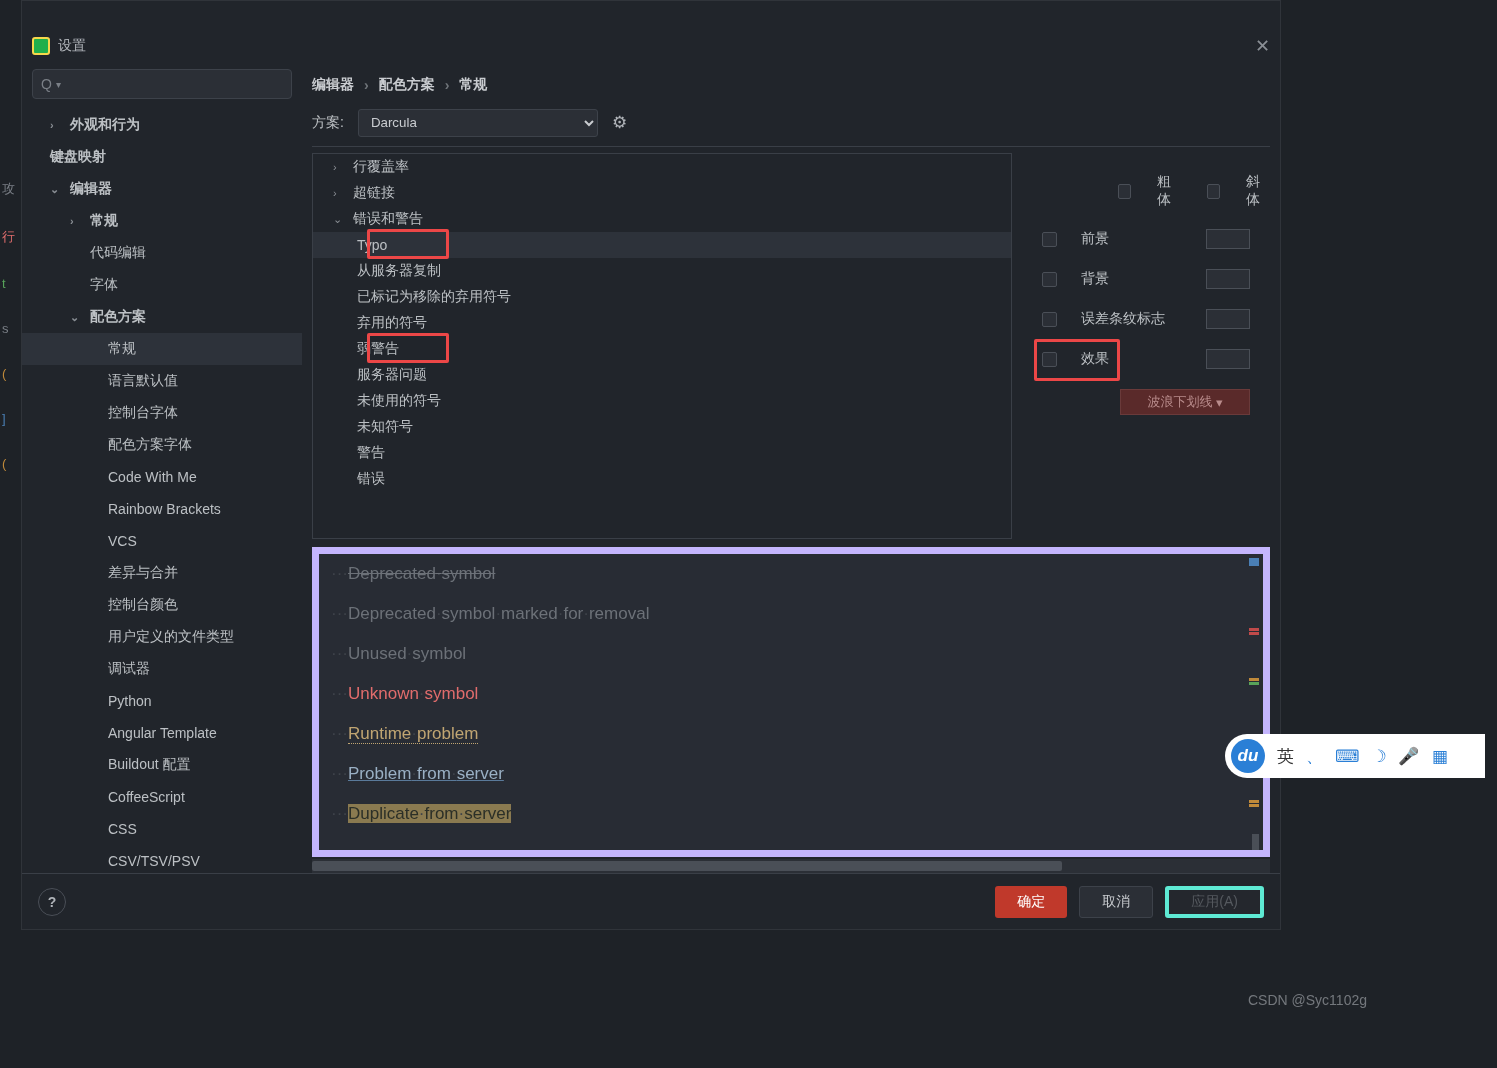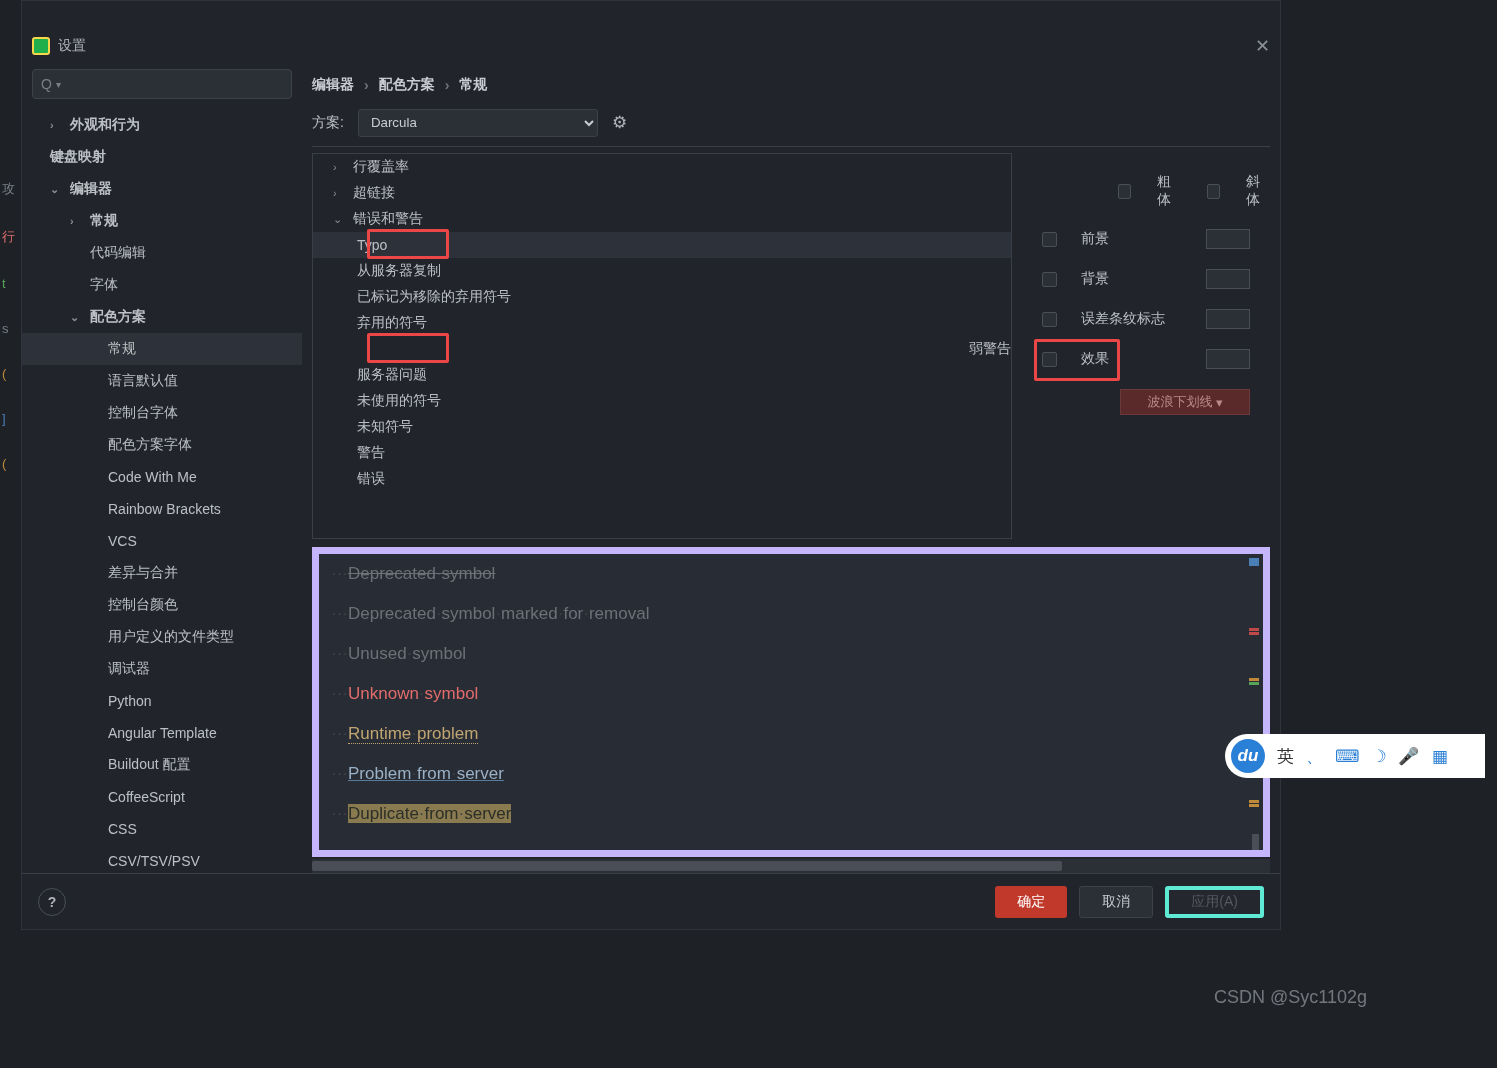--- a/index.html
+++ b/index.html
@@ -54,21 +54,21 @@
 .gutter .mark{position:absolute;right:0;width:10px;height:3px;}
 .hscroll{height:14px;margin:2px 10px 0 0;background:#2b2f36;position:relative;}
 .hscroll .thumb{position:absolute;left:0;top:2px;height:10px;width:750px;background:#4a4f57;border-radius:2px;}
 .footer{height:56px;border-top:1px solid #3a3f47;display:flex;align-items:center;padding:0 16px;gap:12px;}
 .footer .help{width:28px;height:28px;border:1px solid #4a4f57;border-radius:14px;display:flex;align-items:center;justify-content:center;color:#b0b4b9;font-weight:700;}
 .footer .spacer{flex:1;}
 .btn{height:32px;padding:0 22px;border-radius:3px;display:flex;align-items:center;font-size:14px;cursor:pointer;}
 .btn.primary{background:#c0392b;color:#fff;margin-left:8px;}
 .btn.sec{background:#2b2f36;border:1px solid #3d424a;color:#c9ccd0;}
 .btn.dis{background:#24272d;border:4px solid #5eead4;color:#55595f;}
-.watermark{position:absolute;right:130px;bottom:60px;color:#b9bdc2;font-size:18px;opacity:.55;}
+.watermark{position:absolute;right:130px;bottom:60px;color:#b9bdc2;font-size:14px;opacity:.55;}
 .ime{position:absolute;right:12px;bottom:290px;width:260px;height:44px;background:#fff;border-radius:22px 0 0 22px;display:flex;align-items:center;gap:12px;padding:0 10px 0 6px;color:#2a7fd6;font-size:17px;}
 .ime .ball{width:34px;height:34px;border-radius:17px;background:#2a7fd6;color:#fff;font-weight:700;display:flex;align-items:center;justify-content:center;font-style:italic;}
 .edge-icons{position:absolute;left:2px;top:180px;width:14px;display:flex;flex-direction:column;gap:30px;}
 .edge-icons span{color:#7a7f86;font-size:13px;}
 </style>
 </head>
 <body>
 
 <div class="edge-icons">
   <span>攻</span>
@@ -204,21 +204,21 @@
             </div>
             <div class="crow d1" style="position: relative;">
               <span>从服务器复制</span>
             </div>
             <div class="crow d1" style="position: relative;">
               <span>已标记为移除的弃用符号</span>
             </div>
             <div class="crow d1" style="position: relative;">
               <span>弃用的符号</span>
             </div>
-            <div class="crow d1" style="position: relative; justify-content: flex-end;">
+            <div class="crow d1" style="position: relative;">
               <span>弱警告</span>
               <div class="redhl" style="left: 54px; top: -3px; height: 30px; width: 82px;"></div>
             </div>
             <div class="crow d1" style="position: relative;">
               <span>服务器问题</span>
             </div>
             <div class="crow d1" style="position: relative;">
               <span>未使用的符号</span>
             </div>
             <div class="crow d1" style="position: relative;">

